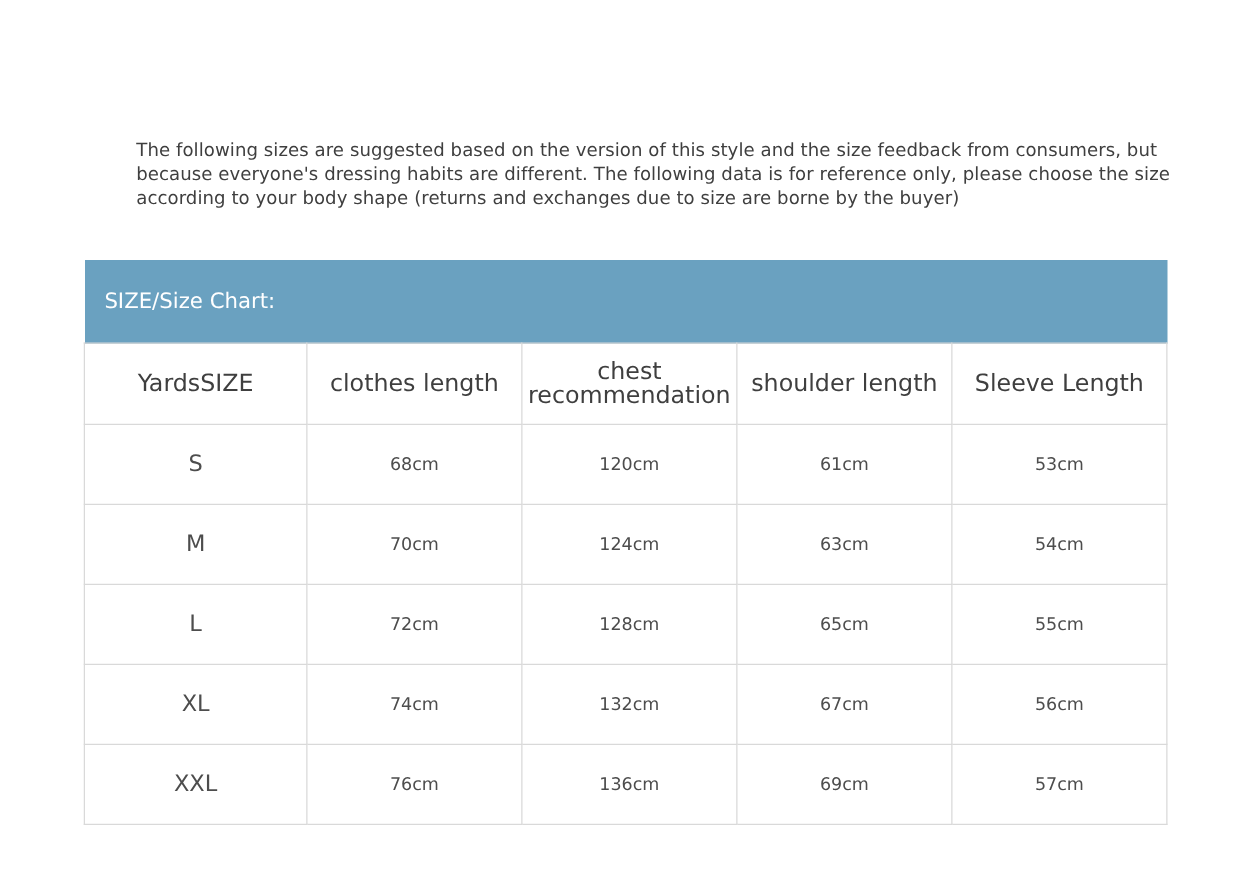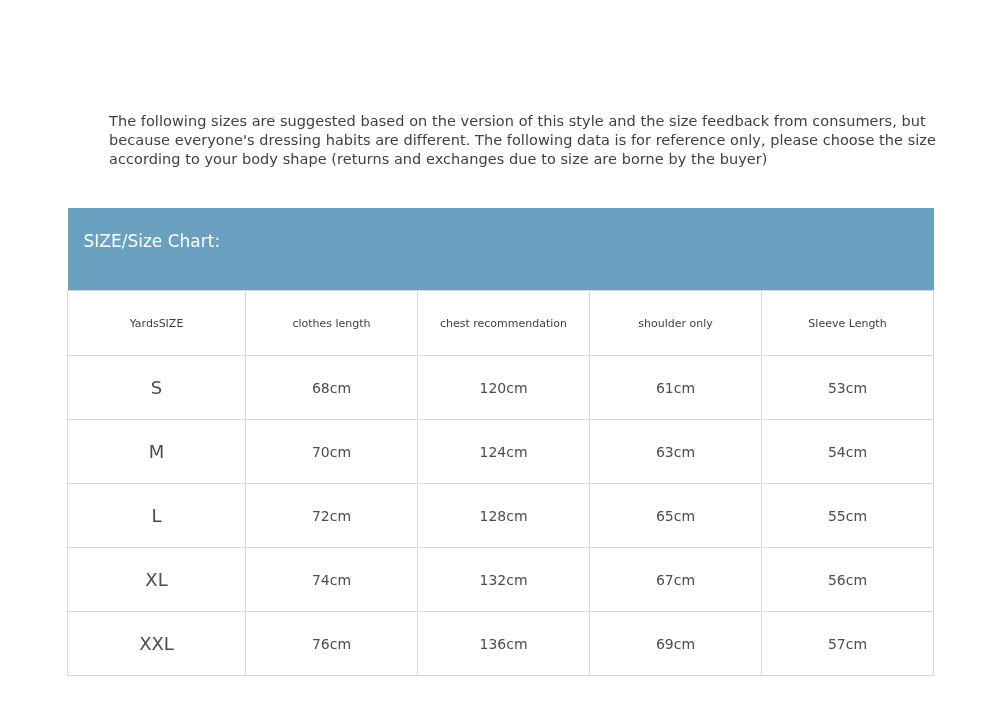--- a/index.html
+++ b/index.html
@@ -46,34 +46,34 @@
     top: 208px;
     width: 866px;
     border-collapse: collapse;
     table-layout: fixed;
   }
   .size-table tr.header-band td {
     background: #6aa1c0;
     color: #ffffff;
     font-size: 17px;
     height: 66px;
-    padding: 0 0 16px 16px;
+    padding: 0 0 0 16px;
     border: none;
     text-align: left;
     vertical-align: middle;
   }
   .size-table td {
     border: 1px solid #d9d9d9;
     text-align: center;
     vertical-align: middle;
     color: #4a4a4a;
   }
   .size-table tr.col-head td {
     height: 62px;
-    font-size: 11px;
+    font-size: 19px;
     line-height: 19px;
     color: #3f3f3f;
   }
   .size-table tr.data-row td {
     height: 61px;
     font-size: 14px;
     color: #4d4d4d;
   }
   .size-table tr.data-row td.size-cell {
     font-size: 18px;
@@ -101,21 +101,21 @@
         <col class="col-e">
     </colgroup>
     <tbody>
       <tr class="header-band">
         <td colspan="5">SIZE/Size Chart:</td>
       </tr>
       <tr class="col-head">
         <td>YardsSIZE</td>
         <td>clothes length</td>
         <td>chest recommendation</td>
-        <td>shoulder only</td>
+        <td>shoulder length</td>
         <td>Sleeve Length</td>
       </tr>
 
       <tr class="data-row">
         <td class="size-cell">S</td>
         <td>68cm</td>
         <td>120cm</td>
         <td>61cm</td>
         <td>53cm</td>
       </tr>

